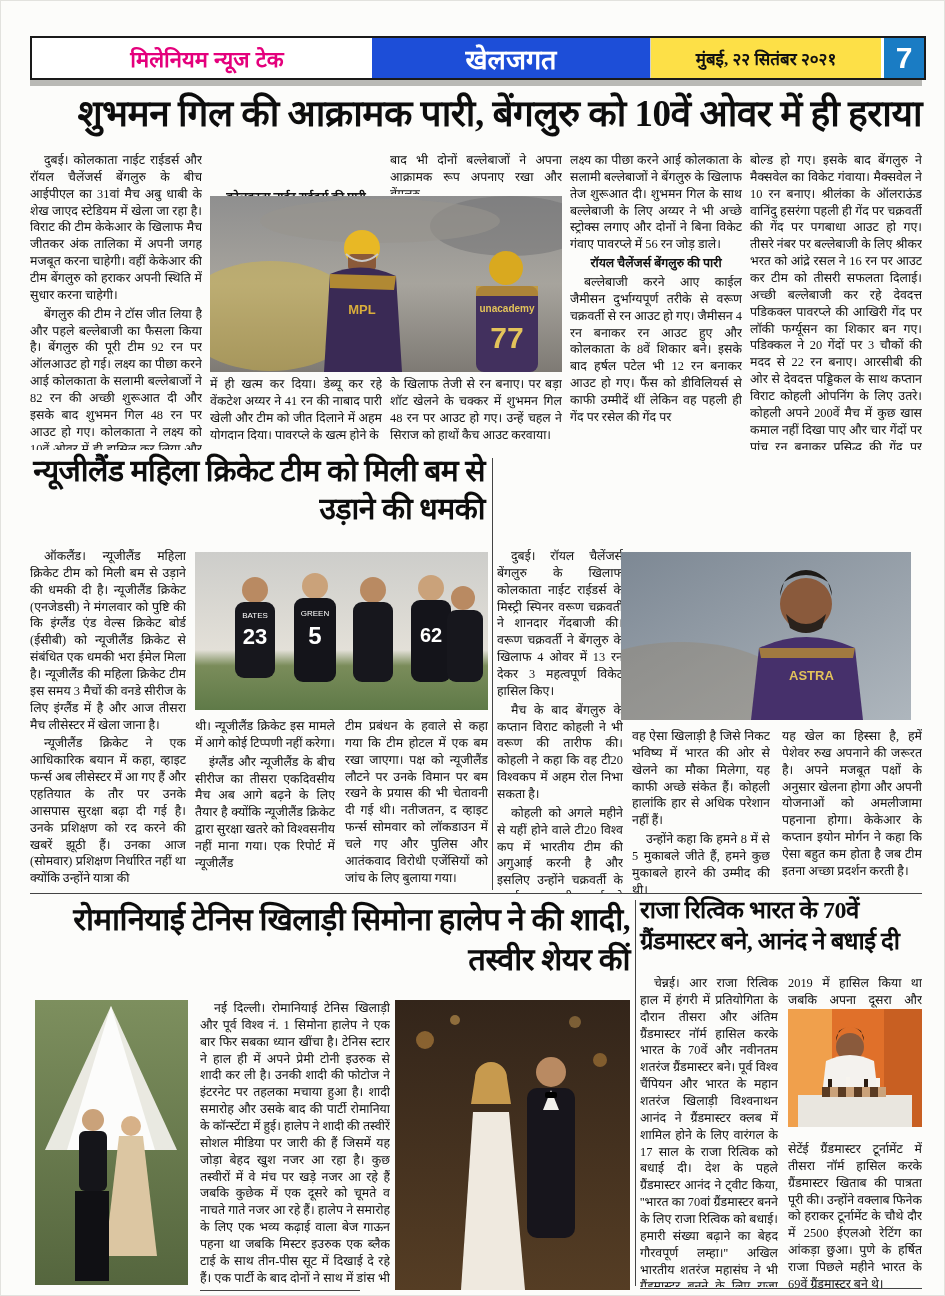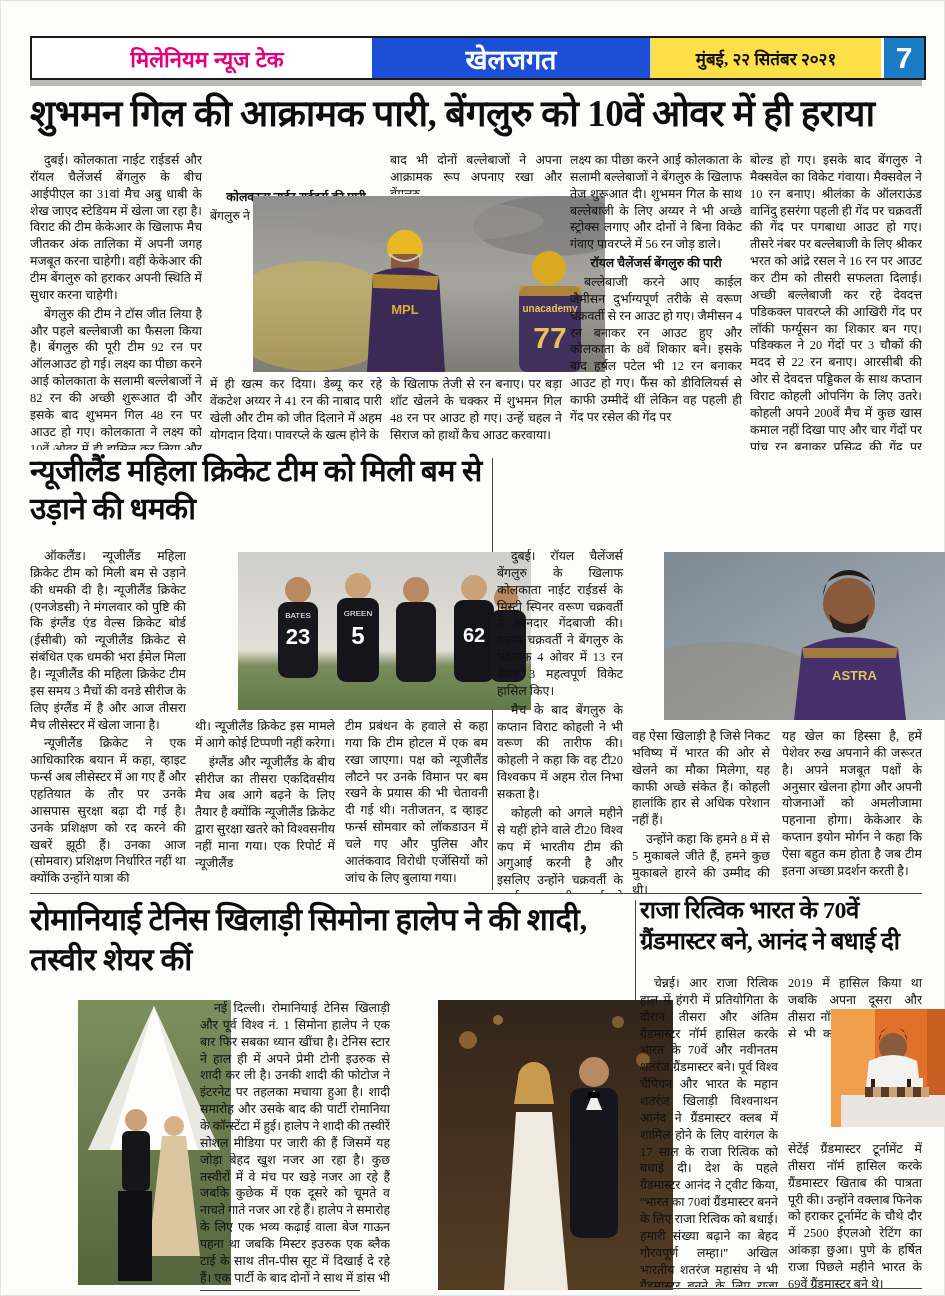--- a/index.html
+++ b/index.html
@@ -13,29 +13,29 @@
   .brand span{font-family:"Liberation Sans","DejaVu Sans",sans-serif;font-weight:bold;
               font-size:22px;color:#e4007c;letter-spacing:0;}
   .section-band{flex:1;background:#1d4ed8;display:flex;align-items:center;justify-content:center;}
   .section-band span{color:#fff;font-weight:bold;font-size:27px;font-family:"Liberation Sans","DejaVu Sans",sans-serif;}
   .dateline{width:230px;background:#fde047;display:flex;align-items:center;justify-content:center;border-left:1px solid #d0d0d0;}
   .dateline span{font-weight:bold;font-size:17px;}
   .pagenum{width:40px;background:#1a7cc4;border-left:3px solid #fff;display:flex;align-items:center;justify-content:center;}
   .pagenum span{color:#fff;font-weight:bold;font-size:30px;font-family:"Liberation Sans","DejaVu Sans",sans-serif;}
   .mast-shadow{position:absolute;left:30px;top:80px;width:892px;height:6px;background:#b9b9b5;}
   
-  .headline{font-weight:800;color:#0d0d0d;text-align:left;line-height:1.18;letter-spacing:-0.5px;}
+  .headline{font-weight:800;color:#0d0d0d;text-align:right;line-height:1.18;letter-spacing:-0.5px;}
   .bodytxt{font-size:12.4px;line-height:1.36;text-align:justify;}
   .bodytxt p{margin:0 0 2px 0;text-indent:14px;}
   .bodytxt p.noindent{text-indent:0;}
   .subhead{font-weight:bold;text-align:center;text-indent:0 !important;}
   .colblock{position:absolute;overflow:hidden;}
   .rule-v{position:absolute;width:1px;background:#444;}
   .rule-h{position:absolute;height:1px;background:#444;}
-  .photo{position:absolute;overflow:hidden;background:#a16207;margin-left:43px;}
+  .photo{position:absolute;overflow:hidden;background:#a16207;}
   .photo svg{display:block;}
   
   .hl-1{position:absolute;left:30px;top:92px;width:892px;font-size:37px;}
   .hl-nz{position:absolute;left:30px;top:452px;width:455px;font-size:30px;line-height:1.25;}
   .hl-vk{position:absolute;left:497px;top:452px;width:425px;font-size:26px;line-height:1.3;}
   .hl-sh{position:absolute;left:30px;top:900px;width:600px;font-size:31px;line-height:1.3;}
   .hl-ch{position:absolute;left:640px;top:895px;width:282px;font-size:24px;line-height:1.3;text-align:left;}
 </style>
 </head>
 <body>

